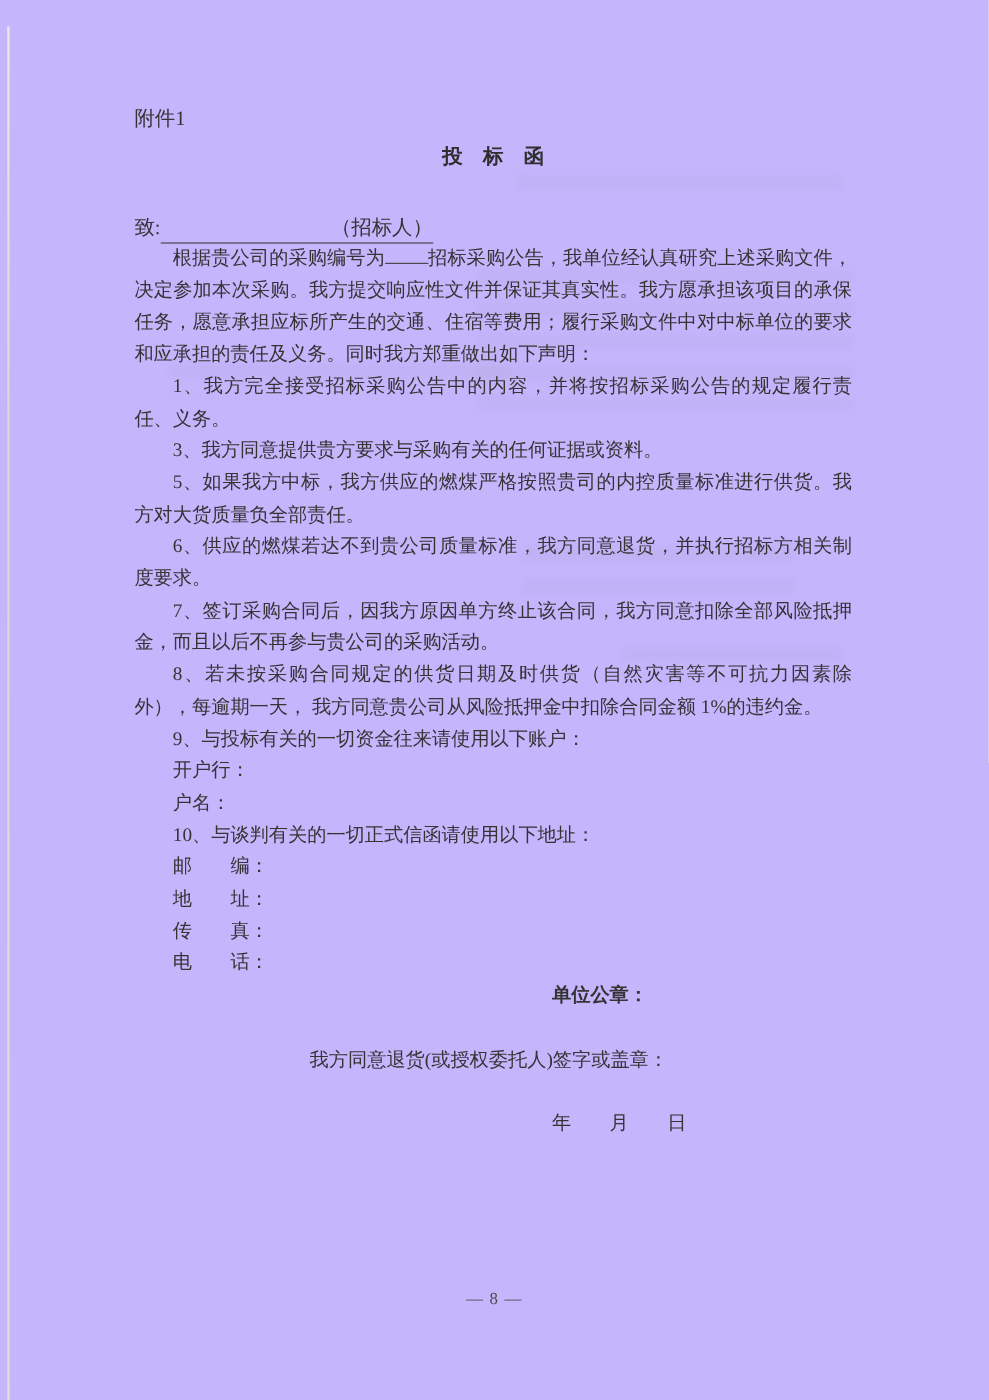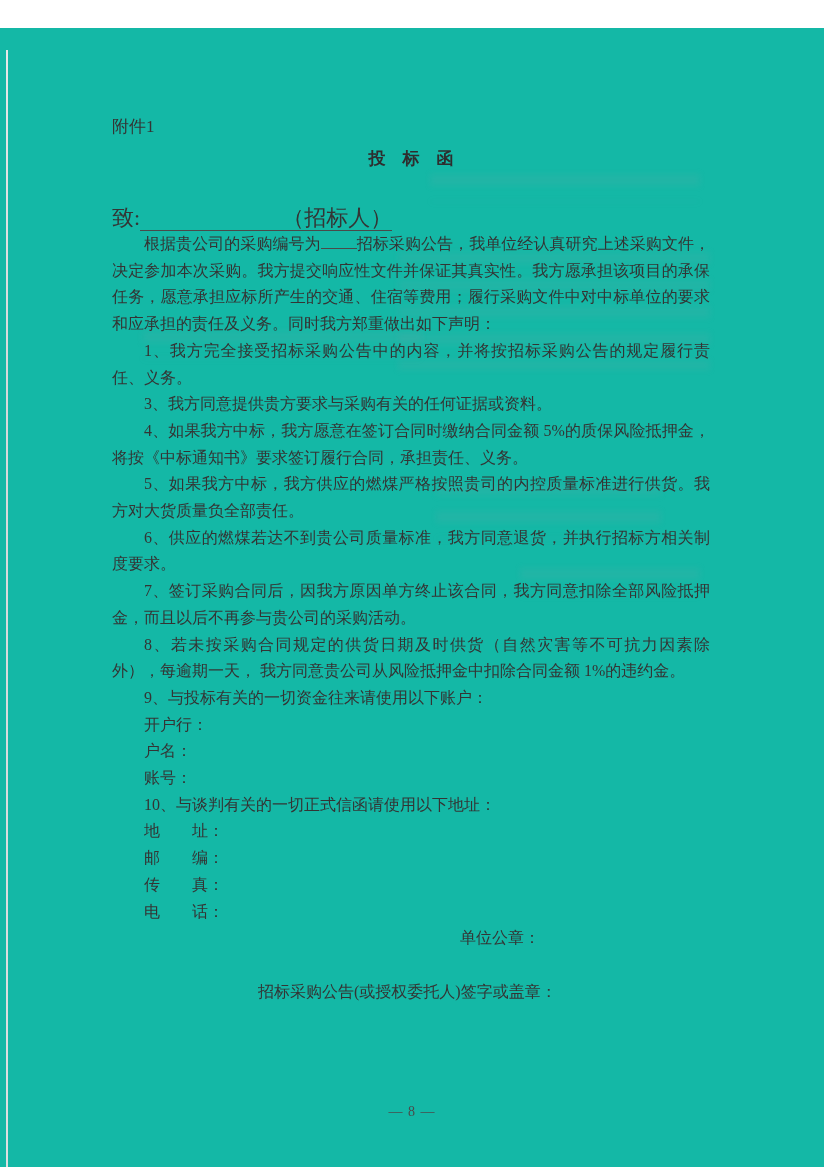--- a/index.html
+++ b/index.html
@@ -7,22 +7,21 @@
   body {
     background: #ffffff;
     font-family: "Liberation Serif", "DejaVu Serif", serif;
     color: #343434;
     position: relative;
     overflow: hidden;
   }
   .page {
     position: absolute;
     inset: 0;
-    background: #14b8a6;
-    margin-top: 28px;
+    background: #c4b5fd;
   }
   
   .scan-edge {
     position: absolute;
     left: 6px; top: 22px; bottom: 0;
     width: 2px;
     background: linear-gradient(180deg, #e7e8e9, #d6d8da 30%, #dddfe1);
   }
   
   .ghost {
@@ -52,21 +51,21 @@
   .doc-title {
     text-align: center;
     font-size: 17px;
     font-weight: bold;
     line-height: 34px;
     margin-top: 2px;
     color: #2e2e2e;
   }
   .to-line {
     margin-top: 28px;
-    font-size: 22px;
+    font-size: 17px;
     line-height: 27px;
     white-space: nowrap;
   }
   .to-underline {
     display: inline-block;
     border-bottom: 1.5px solid #4a4a4a;
     line-height: 25px;
   }
   .to-blank {
     display: inline-block;
@@ -84,20 +83,21 @@
   .inline-blank {
     display: inline-block;
     width: 36px;
     border-bottom: 1.3px solid #4a4a4a;
     height: 17px;
     vertical-align: baseline;
   }
   p.seal-line {
     text-indent: 0;
     padding-left: 348px;
+    font-weight: bold;
   }
   p.legalrep-line {
     text-indent: 0;
     padding-left: 146px;
     margin-top: 26.7px;
   }
   p.date-line {
     text-indent: 0;
     padding-left: 348px;
     margin-top: 26.7px;
@@ -134,40 +134,39 @@
     <div class="to-line">
       <span>致:</span><span class="to-underline"><span class="to-blank"></span><span>（招标人）</span></span>
     </div>
 
     <div class="body-text">
 
       <p><span>根据贵公司的采购编号为</span><span class="inline-blank"></span><span>招标采购公告，我单位经认真研究上述采购文件，决定参加本次采购。我方提交响应性文件并保证其真实性。我方愿承担该项目的承保任务，愿意承担应标所产生的交通、住宿等费用；履行采购文件中对中标单位的要求和应承担的责任及义务。同时我方郑重做出如下声明：</span></p>
 
       <p>1、我方完全接受招标采购公告中的内容，并将按招标采购公告的规定履行责任、义务。</p>
       <p>3、我方同意提供贵方要求与采购有关的任何证据或资料。</p>
-      <p>4、如果我方中标，我方愿意在签订合同时缴纳合同金额 5%的质保风险抵押金，将按《中标通知书》要求签订履行合同，承担责任、义务。</p>
       <p>5、如果我方中标，我方供应的燃煤严格按照贵司的内控质量标准进行供货。我方对大货质量负全部责任。</p>
       <p>6、供应的燃煤若达不到贵公司质量标准，我方同意退货，并执行招标方相关制度要求。</p>
       <p>7、签订采购合同后，因我方原因单方终止该合同，我方同意扣除全部风险抵押金，而且以后不再参与贵公司的采购活动。</p>
       <p>8、若未按采购合同规定的供货日期及时供货（自然灾害等不可抗力因素除外），每逾期一天， 我方同意贵公司从风险抵押金中扣除合同金额 1%的违约金。</p>
 
       <p>9、与投标有关的一切资金往来请使用以下账户：</p>
       <p>开户行：</p>
       <p>户名：</p>
-      <p>账号：</p>
 
       <p>10、与谈判有关的一切正式信函请使用以下地址：</p>
+      <p>邮　　编：</p>
       <p>地　　址：</p>
-      <p>邮　　编：</p>
       <p>传　　真：</p>
       <p>电　　话：</p>
 
       <p class="seal-line">单位公章：</p>
 
-      <p class="legalrep-line">招标采购公告(或授权委托人)签字或盖章：</p>
+      <p class="legalrep-line">我方同意退货(或授权委托人)签字或盖章：</p>
 
+      <p class="date-line">年　　月　　日</p>
 
     </div>
   </div>
 
   <div class="page-number">— 8 —</div>
 
 </div>
 
 </body></html>

